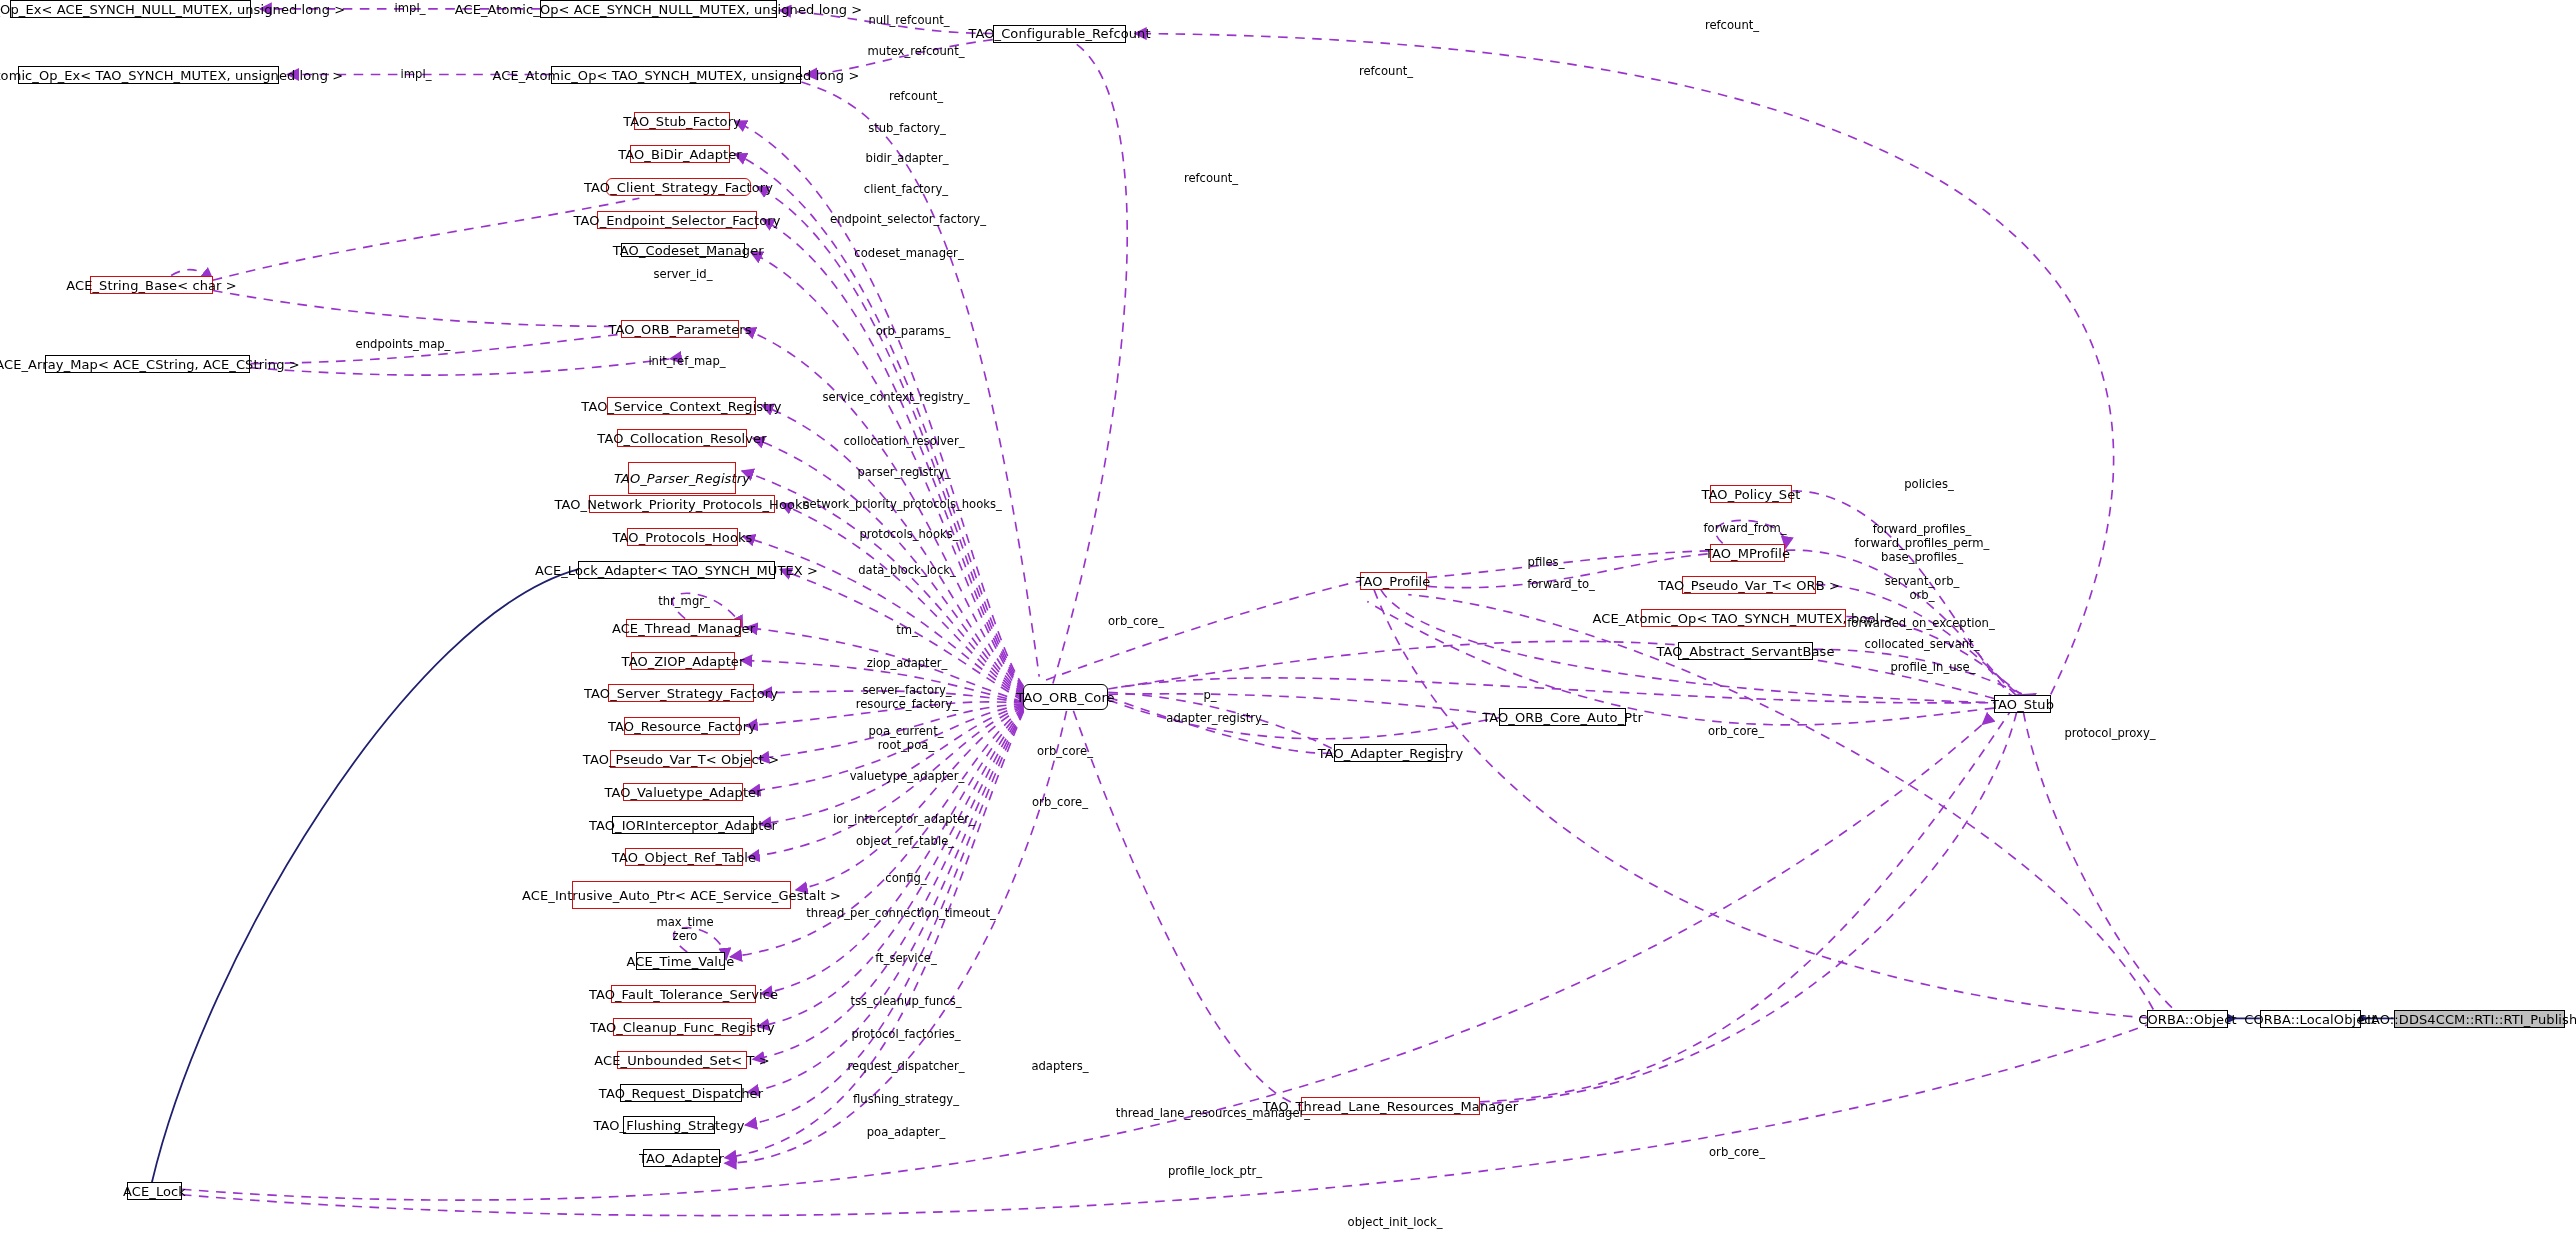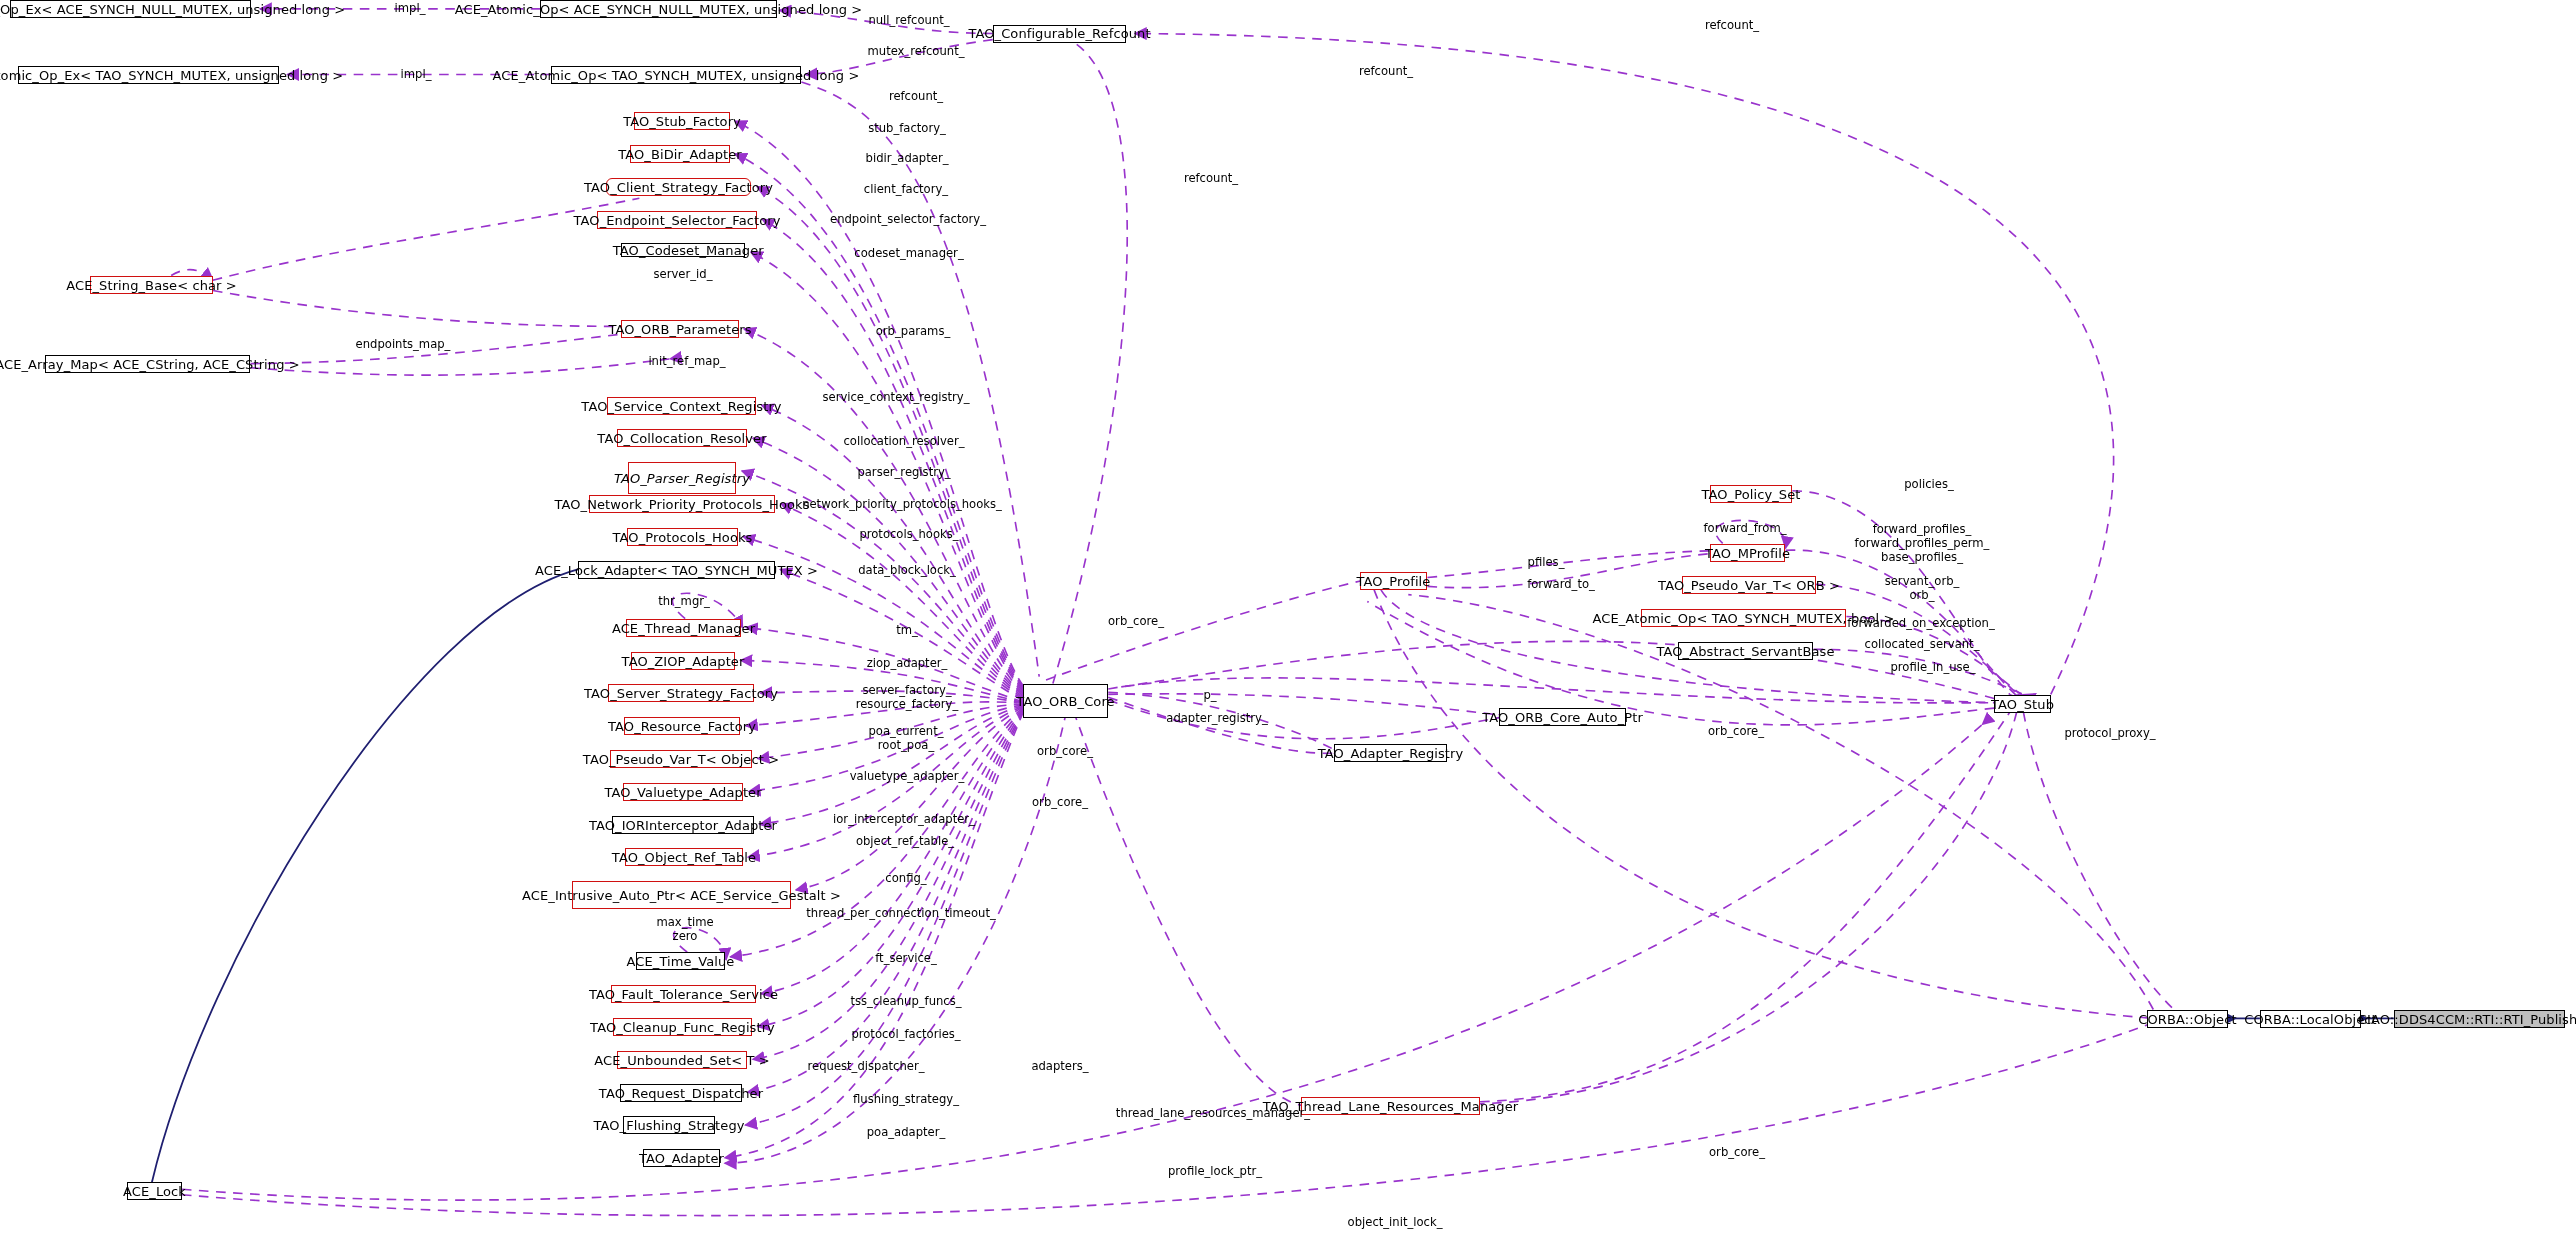--- a/index.html
+++ b/index.html
@@ -247,21 +247,21 @@
     </div>
     <div class="node" style="left: 623px; top: 1116px; width: 92px; height: 18px;">
       <span>TAO_Flushing_Strategy</span>
     </div>
     <div class="node" style="left: 643px; top: 1149px; width: 77px; height: 18px;">
       <span>TAO_Adapter</span>
     </div>
     <div class="node" style="left: 127px; top: 1182px; width: 55px; height: 18px;">
       <span>ACE_Lock</span>
     </div>
-    <div class="node" style="left: 1023px; top: 684px; width: 85px; height: 34px;">
+    <div class="node" style="left: 1023px; top: 684px; width: 85px; height: 26px; border-radius: 6px;">
       <span>TAO_ORB_Core</span>
     </div>
     <div class="node" style="left: 1334px; top: 744px; width: 113px; height: 18px;">
       <span>TAO_Adapter_Registry</span>
     </div>
     <div class="node" style="left: 1499px; top: 708px; width: 127px; height: 18px;">
       <span>TAO_ORB_Core_Auto_Ptr</span>
     </div>
     <div class="node red" style="left: 1360px; top: 572px; width: 67px; height: 18px;">
       <span>TAO_Profile</span>
@@ -329,21 +329,21 @@
     <div class="elabel" style="left: 907px; top: 770px; white-space: pre;">valuetype_adapter_</div>
     <div class="elabel" style="left: 904px; top: 813px; white-space: pre;">ior_interceptor_adapter_</div>
     <div class="elabel" style="left: 905px; top: 835px; white-space: pre;">object_ref_table_</div>
     <div class="elabel" style="left: 906px; top: 872px; white-space: pre;">config_</div>
     <div class="elabel" style="left: 901px; top: 907px; white-space: pre;">thread_per_connection_timeout_</div>
     <div class="elabel multi" style="left: 685px; top: 916px; white-space: pre;">max_time
 zero</div>
     <div class="elabel" style="left: 906px; top: 952px; white-space: pre;">ft_service_</div>
     <div class="elabel" style="left: 906px; top: 995px; white-space: pre;">tss_cleanup_funcs_</div>
     <div class="elabel" style="left: 906px; top: 1028px; white-space: pre;">protocol_factories_</div>
-    <div class="elabel" style="left: 866px; top: 1060px; white-space: pre;">request_dispatcher_</div>
+    <div class="elabel" style="left: 906px; top: 1060px; white-space: pre;">request_dispatcher_</div>
     <div class="elabel" style="left: 906px; top: 1093px; white-space: pre;">flushing_strategy_</div>
     <div class="elabel" style="left: 906px; top: 1126px; white-space: pre;">poa_adapter_</div>
     <div class="elabel" style="left: 1060px; top: 1060px; white-space: pre;">adapters_</div>
     <div class="elabel" style="left: 1136px; top: 615px; white-space: pre;">orb_core_</div>
     <div class="elabel" style="left: 1210px; top: 689px; white-space: pre;">p_</div>
     <div class="elabel" style="left: 1217px; top: 712px; white-space: pre;">adapter_registry_</div>
     <div class="elabel" style="left: 1065px; top: 745px; white-space: pre;">orb_core_</div>
     <div class="elabel" style="left: 1060px; top: 796px; white-space: pre;">orb_core_</div>
     <div class="elabel" style="left: 1546px; top: 556px; white-space: pre;">pfiles_</div>
     <div class="elabel" style="left: 1561px; top: 578px; white-space: pre;">forward_to_</div>

